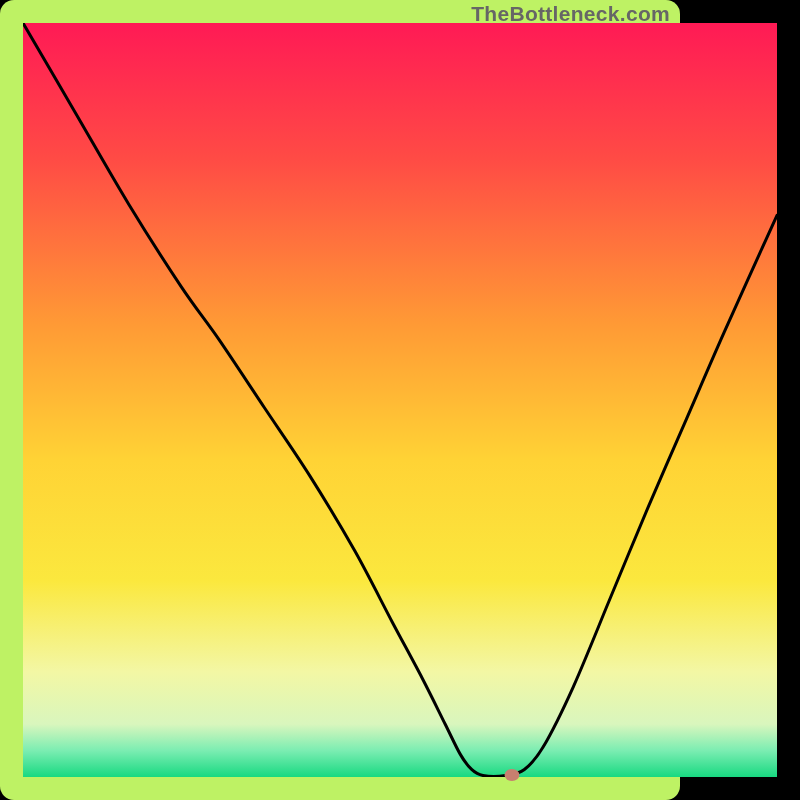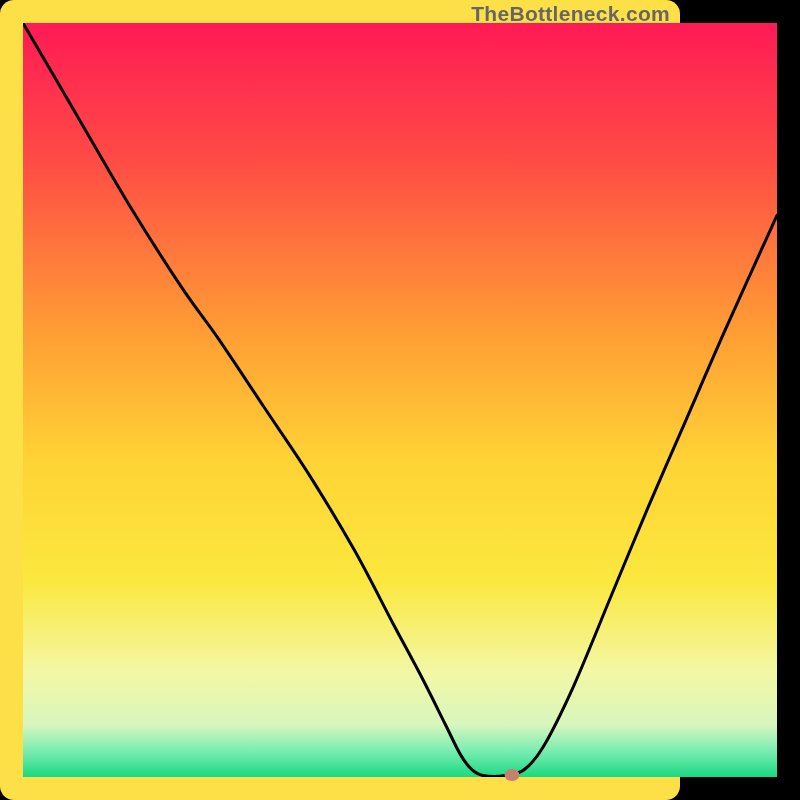--- a/index.html
+++ b/index.html
@@ -8,21 +8,21 @@
     width: 800px;
     height: 800px;
     background: #000;
     overflow: hidden;
     font-family: Arial, Helvetica, sans-serif;
   }
   .outer {
     position: relative;
     width: 680px;
     height: 800px;
-    background: #fde047;
+    background: #bef264;
     border-radius: 14px;
   }
   .watermark {
     position: absolute;
     top: 2px;
     right: 10px;
     color: #666;
     font-size: 21px;
     font-weight: 600;
     letter-spacing: 0.3px;

